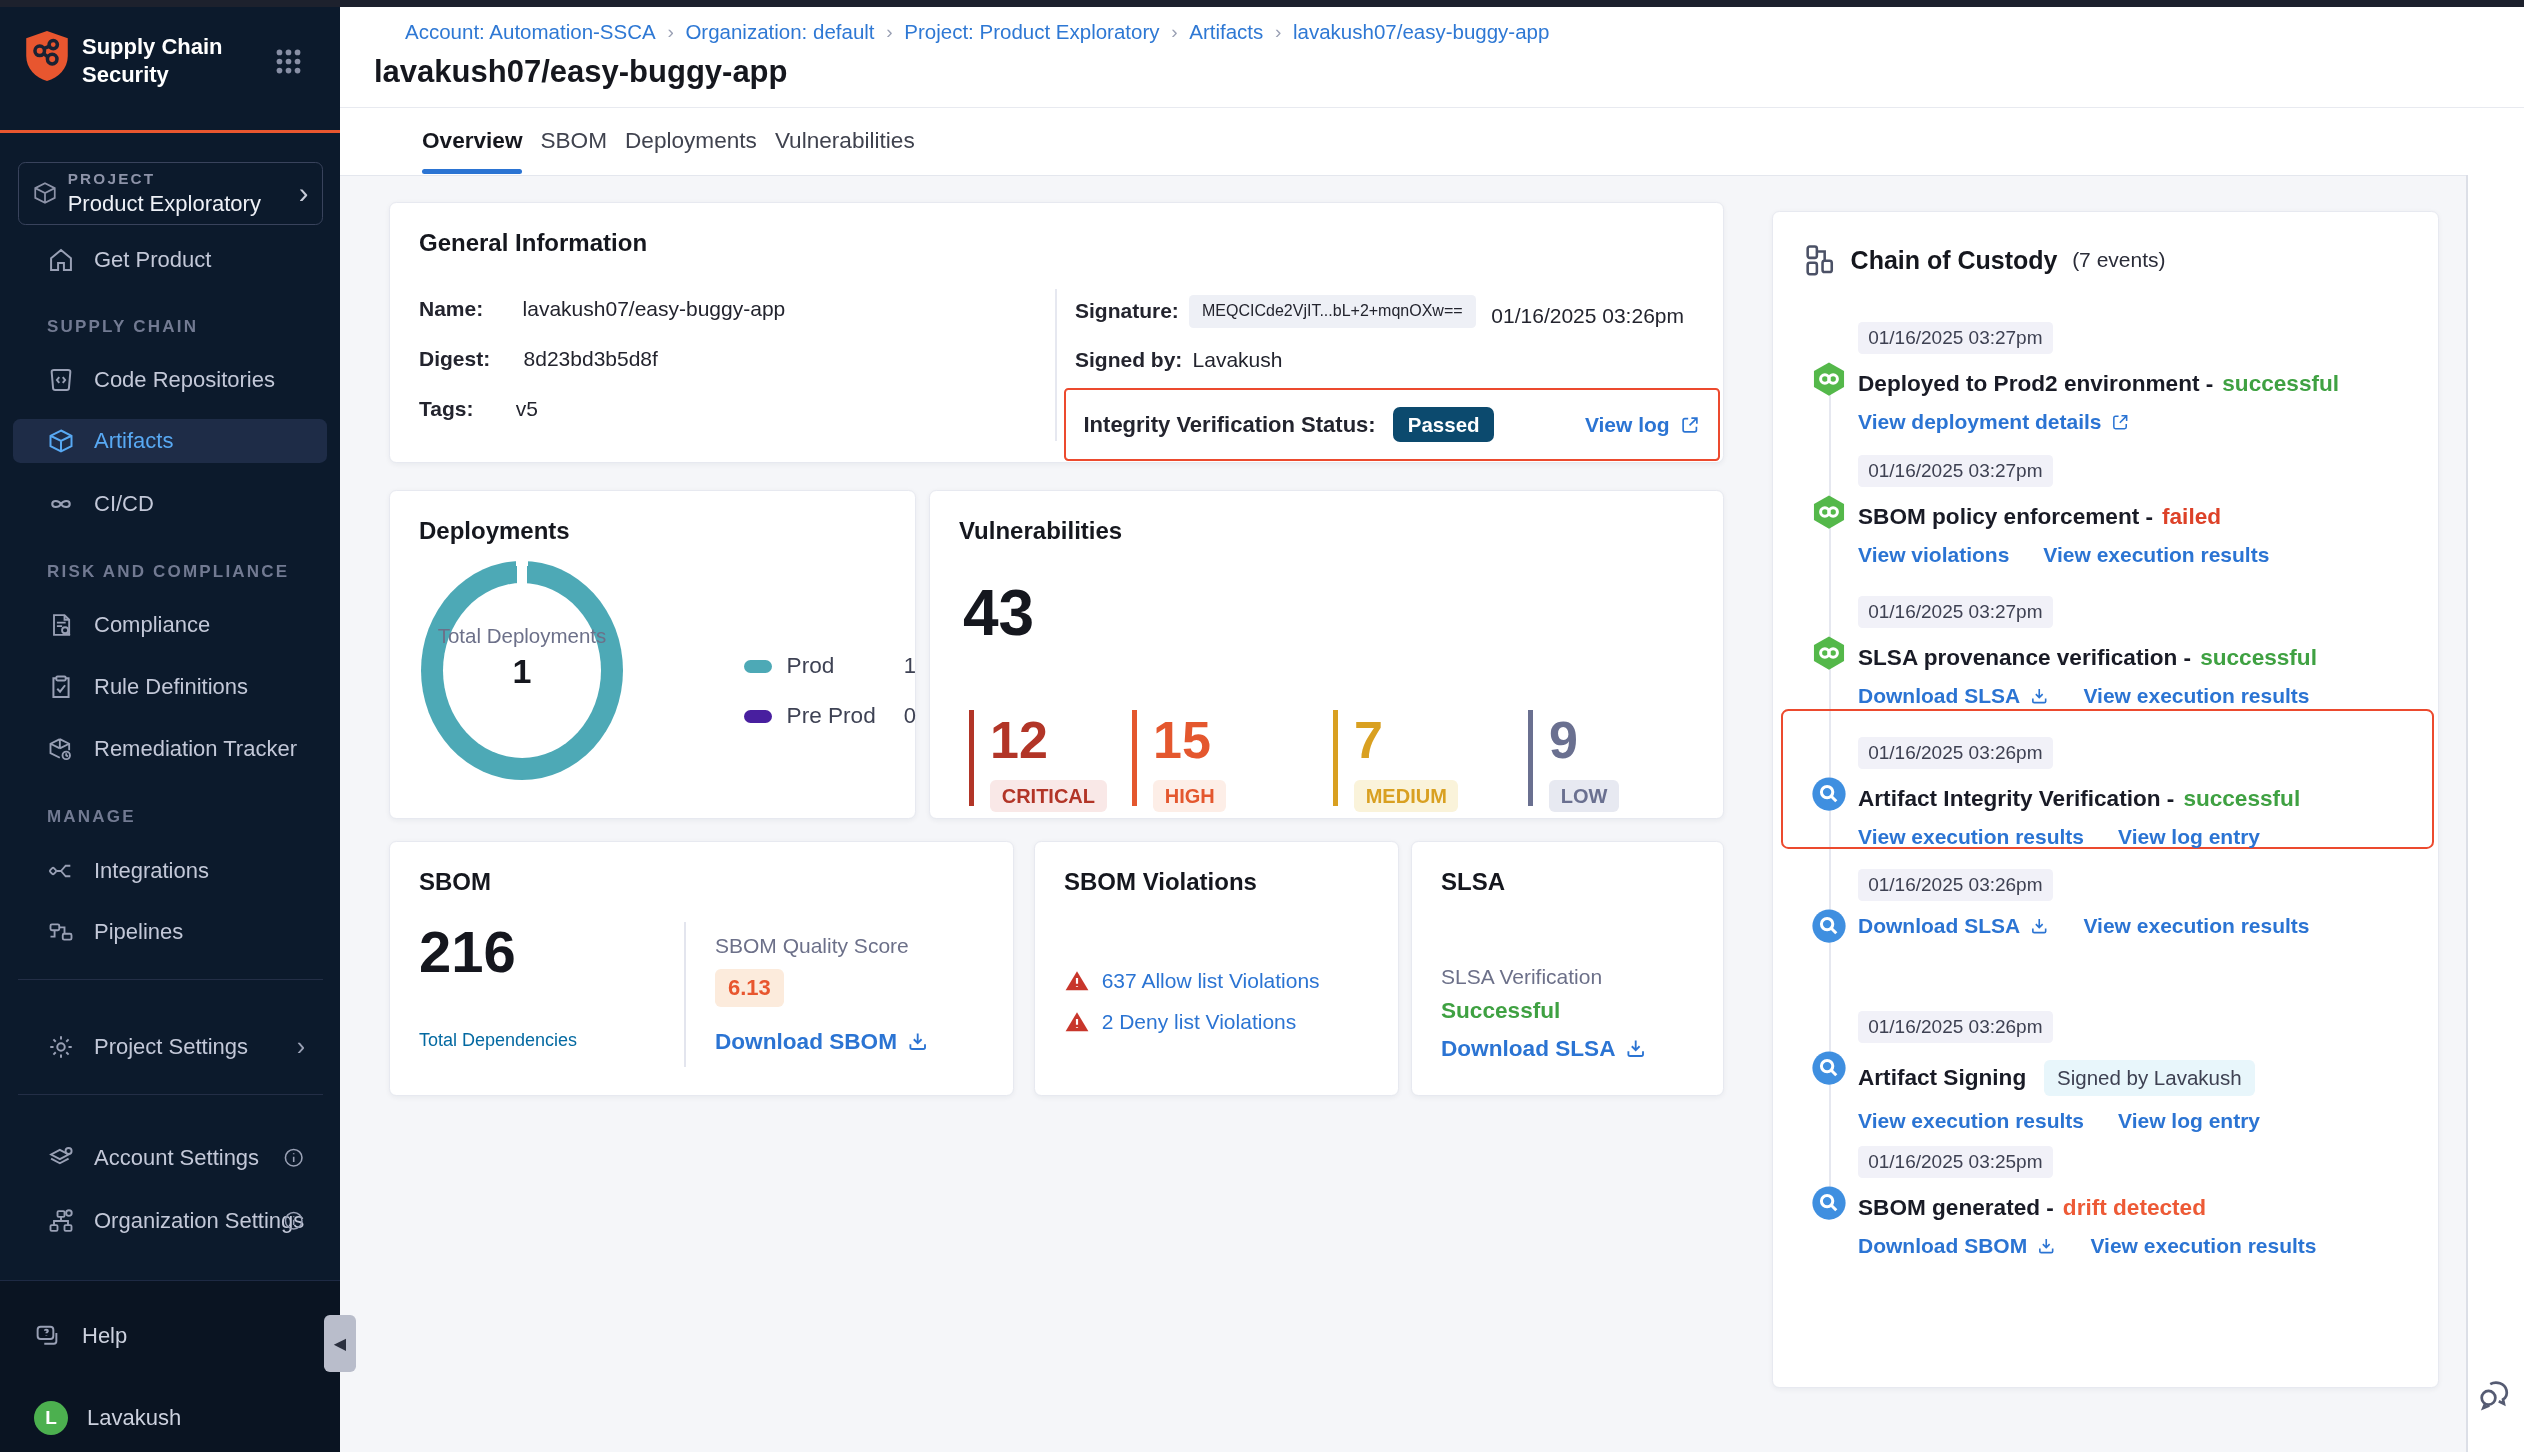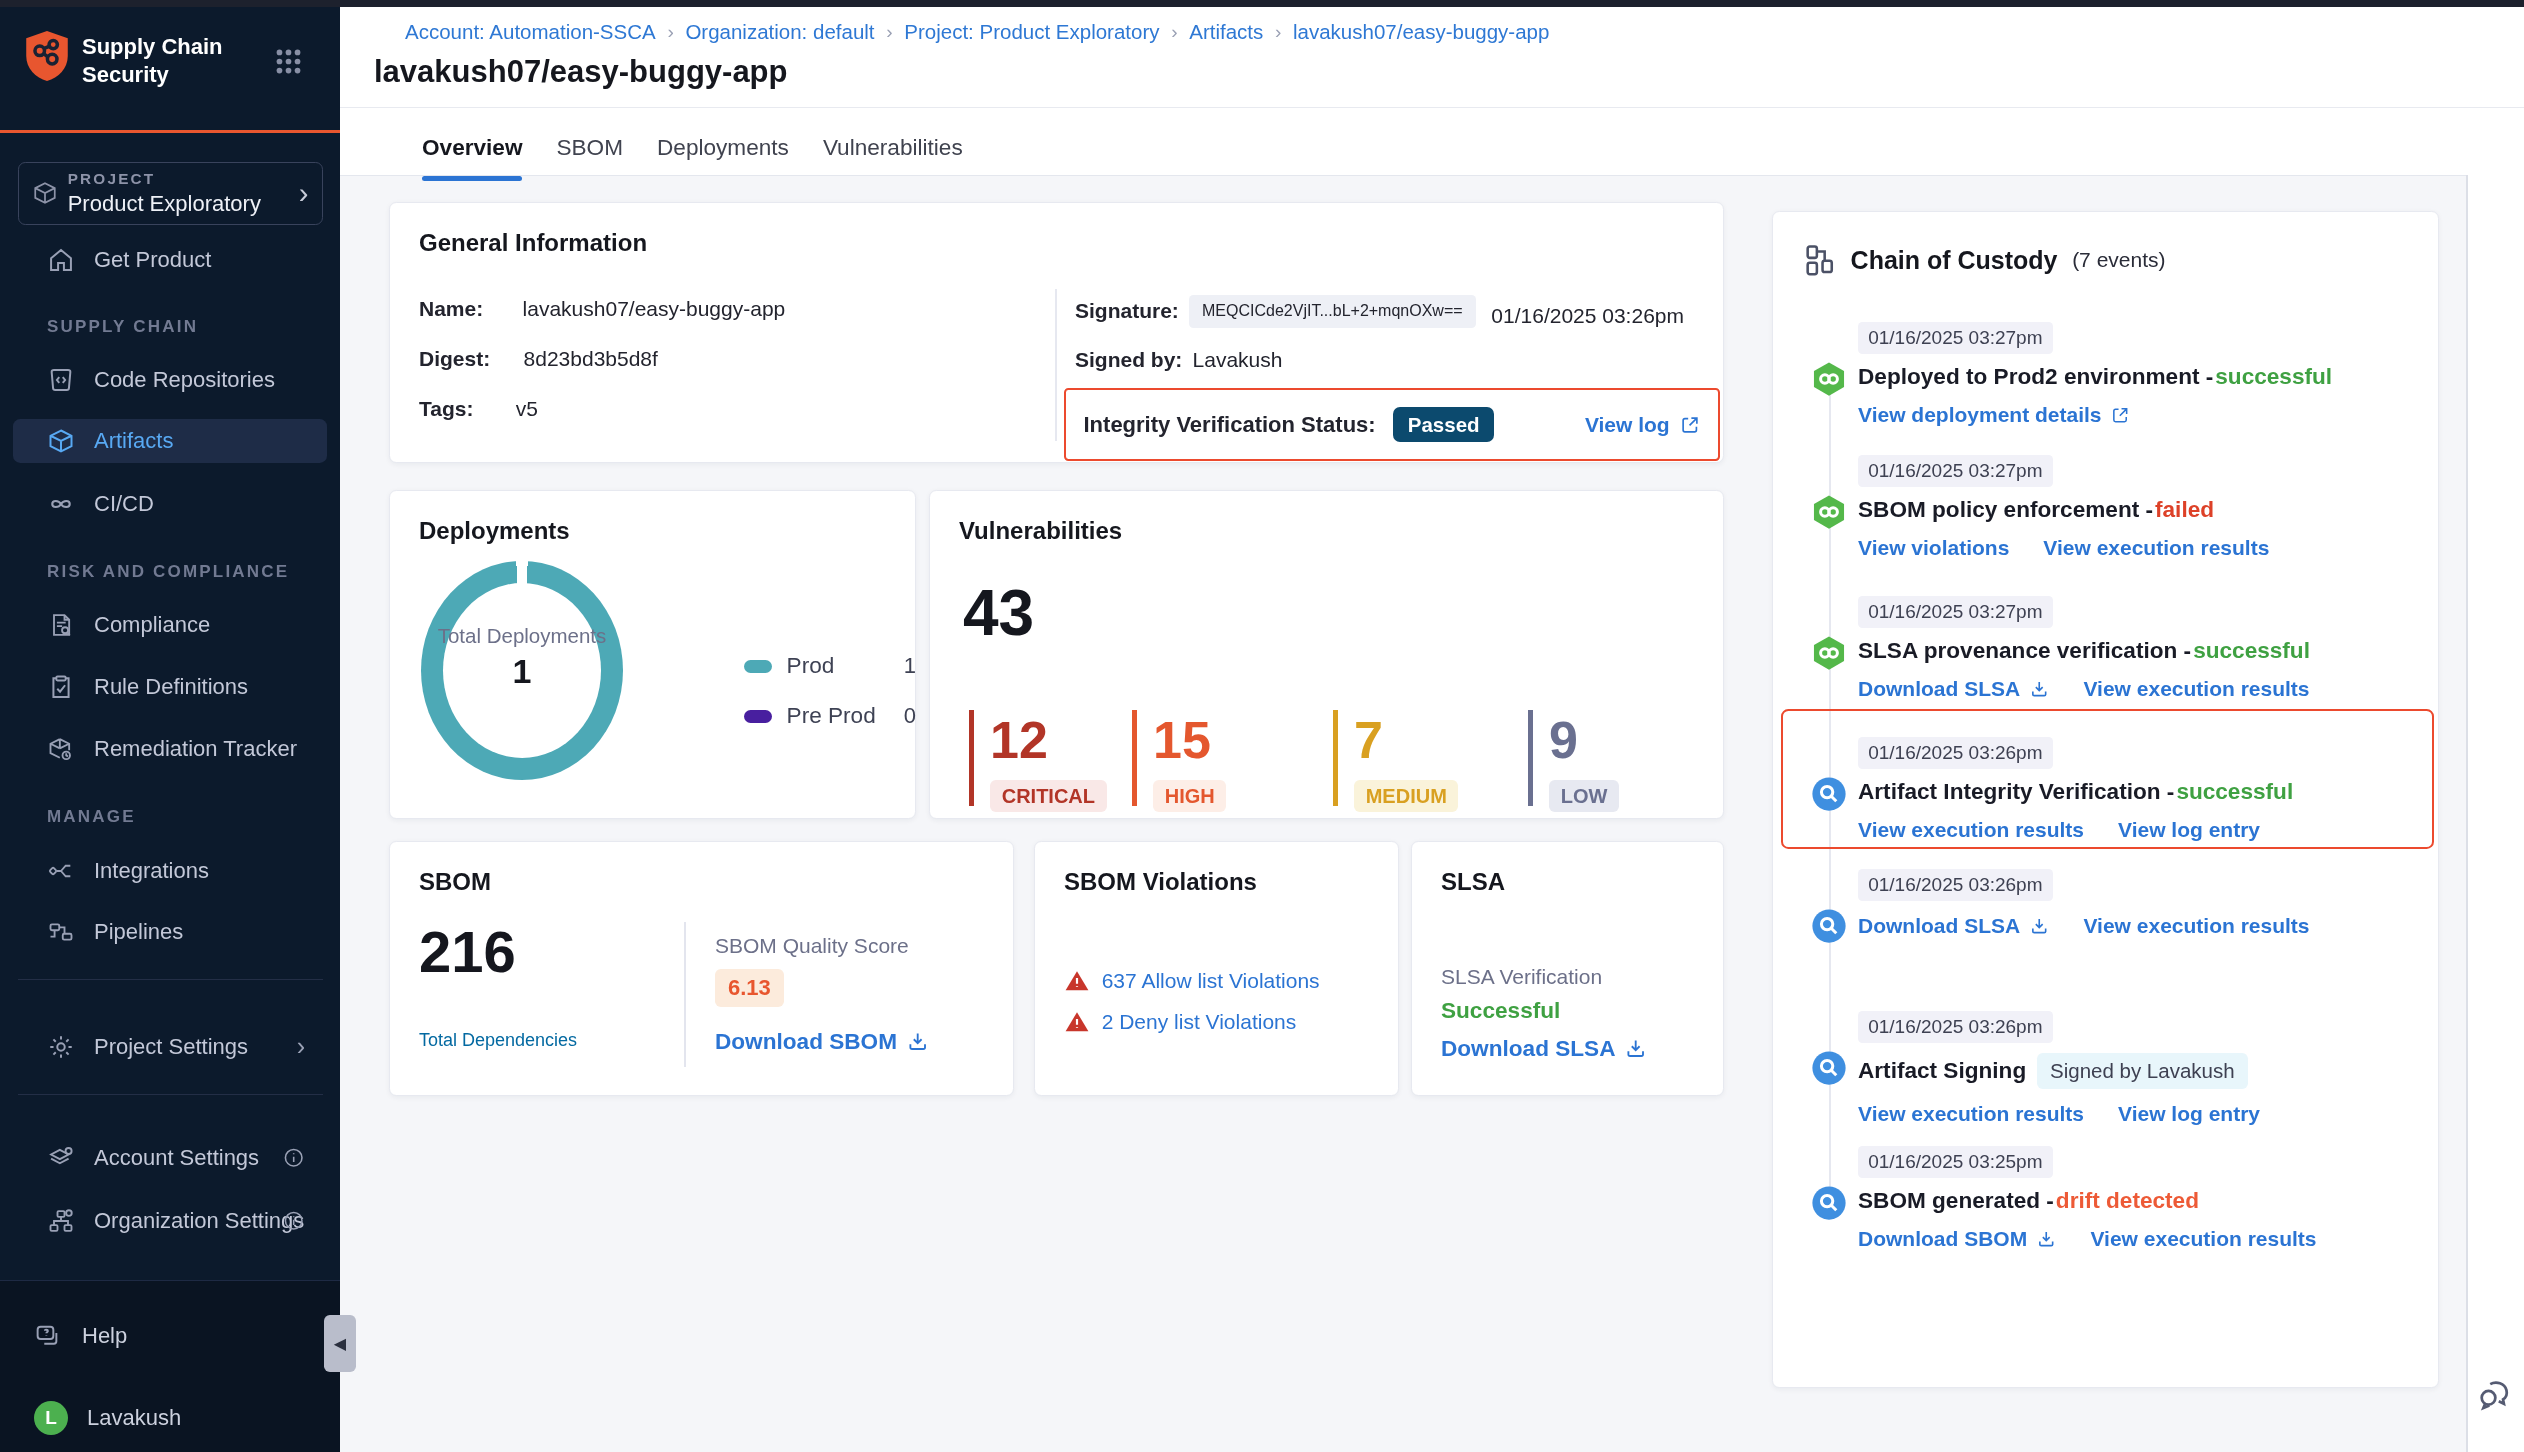--- a/index.html
+++ b/index.html
@@ -30,21 +30,21 @@
   .avatar { width:34px; height:34px; border-radius:50%; background:#4cb04f; color:#fff; font-size:19px; font-weight:700; display:flex; align-items:center; justify-content:center; }
   .collapse-handle { position:absolute; left:324px; top:1315px; width:32px; height:57px; background:#b9bdcb; border-radius:5.8px; display:flex; align-items:center; justify-content:center; color:#2a2f3e; font-size:16px; cursor:pointer; z-index:30; }
 
   
   .header { position:absolute; left:340px; top:6.6px; right:0; height:169px; background:#fff; border-bottom:1.5px solid #e4e7ee; }
   .breadcrumb { position:absolute; left:34px; top:13px; display:flex; align-items:center; gap:11.7px; font-size:20.5px;margin-left:31px; }
   .crumb { color:#2e78d4; cursor:pointer; white-space:nowrap; }
   .crumb-sep { color:#9aa0b4; font-size:19px; }
   .page-title { position:absolute; left:34px; top:47px; font-size:31px; font-weight:700; color:#15171e; }
   .header-divider { position:absolute; left:0; right:0; top:100px; height:0.7px; background:#e8eaf0; }
-  .tabs { position:absolute; left:82px; top:100px; height:69px; display:flex; align-items:center; gap:34px;margin-top:7px; }
+  .tabs { position:absolute; left:82px; top:100px; height:69px; display:flex; align-items:center; gap:18px; }
   .tab { font-size:22.6px; color:#40434f; cursor:pointer; position:relative; height:100%; display:flex; align-items:center; }
   .tab.active { color:#15171e; font-weight:700; }
   .tab.active::after { content:""; position:absolute; left:0; right:0; bottom:1.5px; height:5.1px; border-radius:2.9px; background:#2b74d3; }
 
   
   .card { position:absolute; background:#fff; border:0.7px solid #e7e9f0; border-radius:7.3px; box-shadow:0 1.5px 5.8px rgba(20,30,60,.05); }
   .card-title { position:absolute; left:29px; top:26px; font-size:24px; font-weight:700; color:#15171e; }
 
   
   .gi-row { position:absolute; display:flex; gap:10.2px; font-size:21px; color:#23242e; align-items:center; }
@@ -95,21 +95,21 @@
   .slsa-status { position:absolute; left:29px; top:156px; font-size:22.6px; color:#3fa142; font-weight:600; }
   .slsa-dl { position:absolute; left:29px; top:194px; font-size:22.6px; }
 
   
   .chain-header { position:absolute; left:29px; top:31px; display:flex; align-items:center; gap:14.6px; }
   .chain-title { font-size:25px; font-weight:700; color:#15171e; }
   .chain-count { font-size:21px; color:#2a2c38; }
   .timeline-line { position:absolute; left:56px; top:175px; width:2.2px; height:818px; background:#e6e8f0; }
   .ev { position:absolute; left:0; width:100%; }
   .ev .ts { display:inline-block; margin-left:85px; background:#f1f1f8; color:#3e4152; font-size:19px; padding:5.1px 10.2px; border-radius:4.4px; }
-  .ev .evtitle { display:flex; align-items:center; gap:2px; margin:10px 0 0 85px; font-size:22.6px; font-weight:700; color:#191b26; }
+  .ev .evtitle { display:flex; align-items:center; gap:9px; margin:17px 0 0 85px; font-size:22.6px; font-weight:700; color:#191b26; }
   .ev .evlinks { display:flex; gap:34px; margin:13px 0 0 85px; font-size:21px; }
   .evicon { position:absolute; left:37px; top:38px; width:38px; height:38px; }
   .st-green { color:#3fa142; font-weight:600; }
   .st-red { color:#dd4128; font-weight:600; }
   .st-orange { color:#ed5a36; font-weight:600; }
   .signed-chip { background:#e8f6fb; color:#3e4152; font-size:20.5px; font-weight:400; padding:5.8px 13px; border-radius:5.8px; margin-left:8.8px; }
   .hl-box { position:absolute; border:2.9px solid #ec4a2e; border-radius:7.3px; pointer-events:none; }
 
   
   .gutter-line { position:absolute; left:2466px; top:175px; bottom:0; width:1.5px; background:#dcdfe7; }

